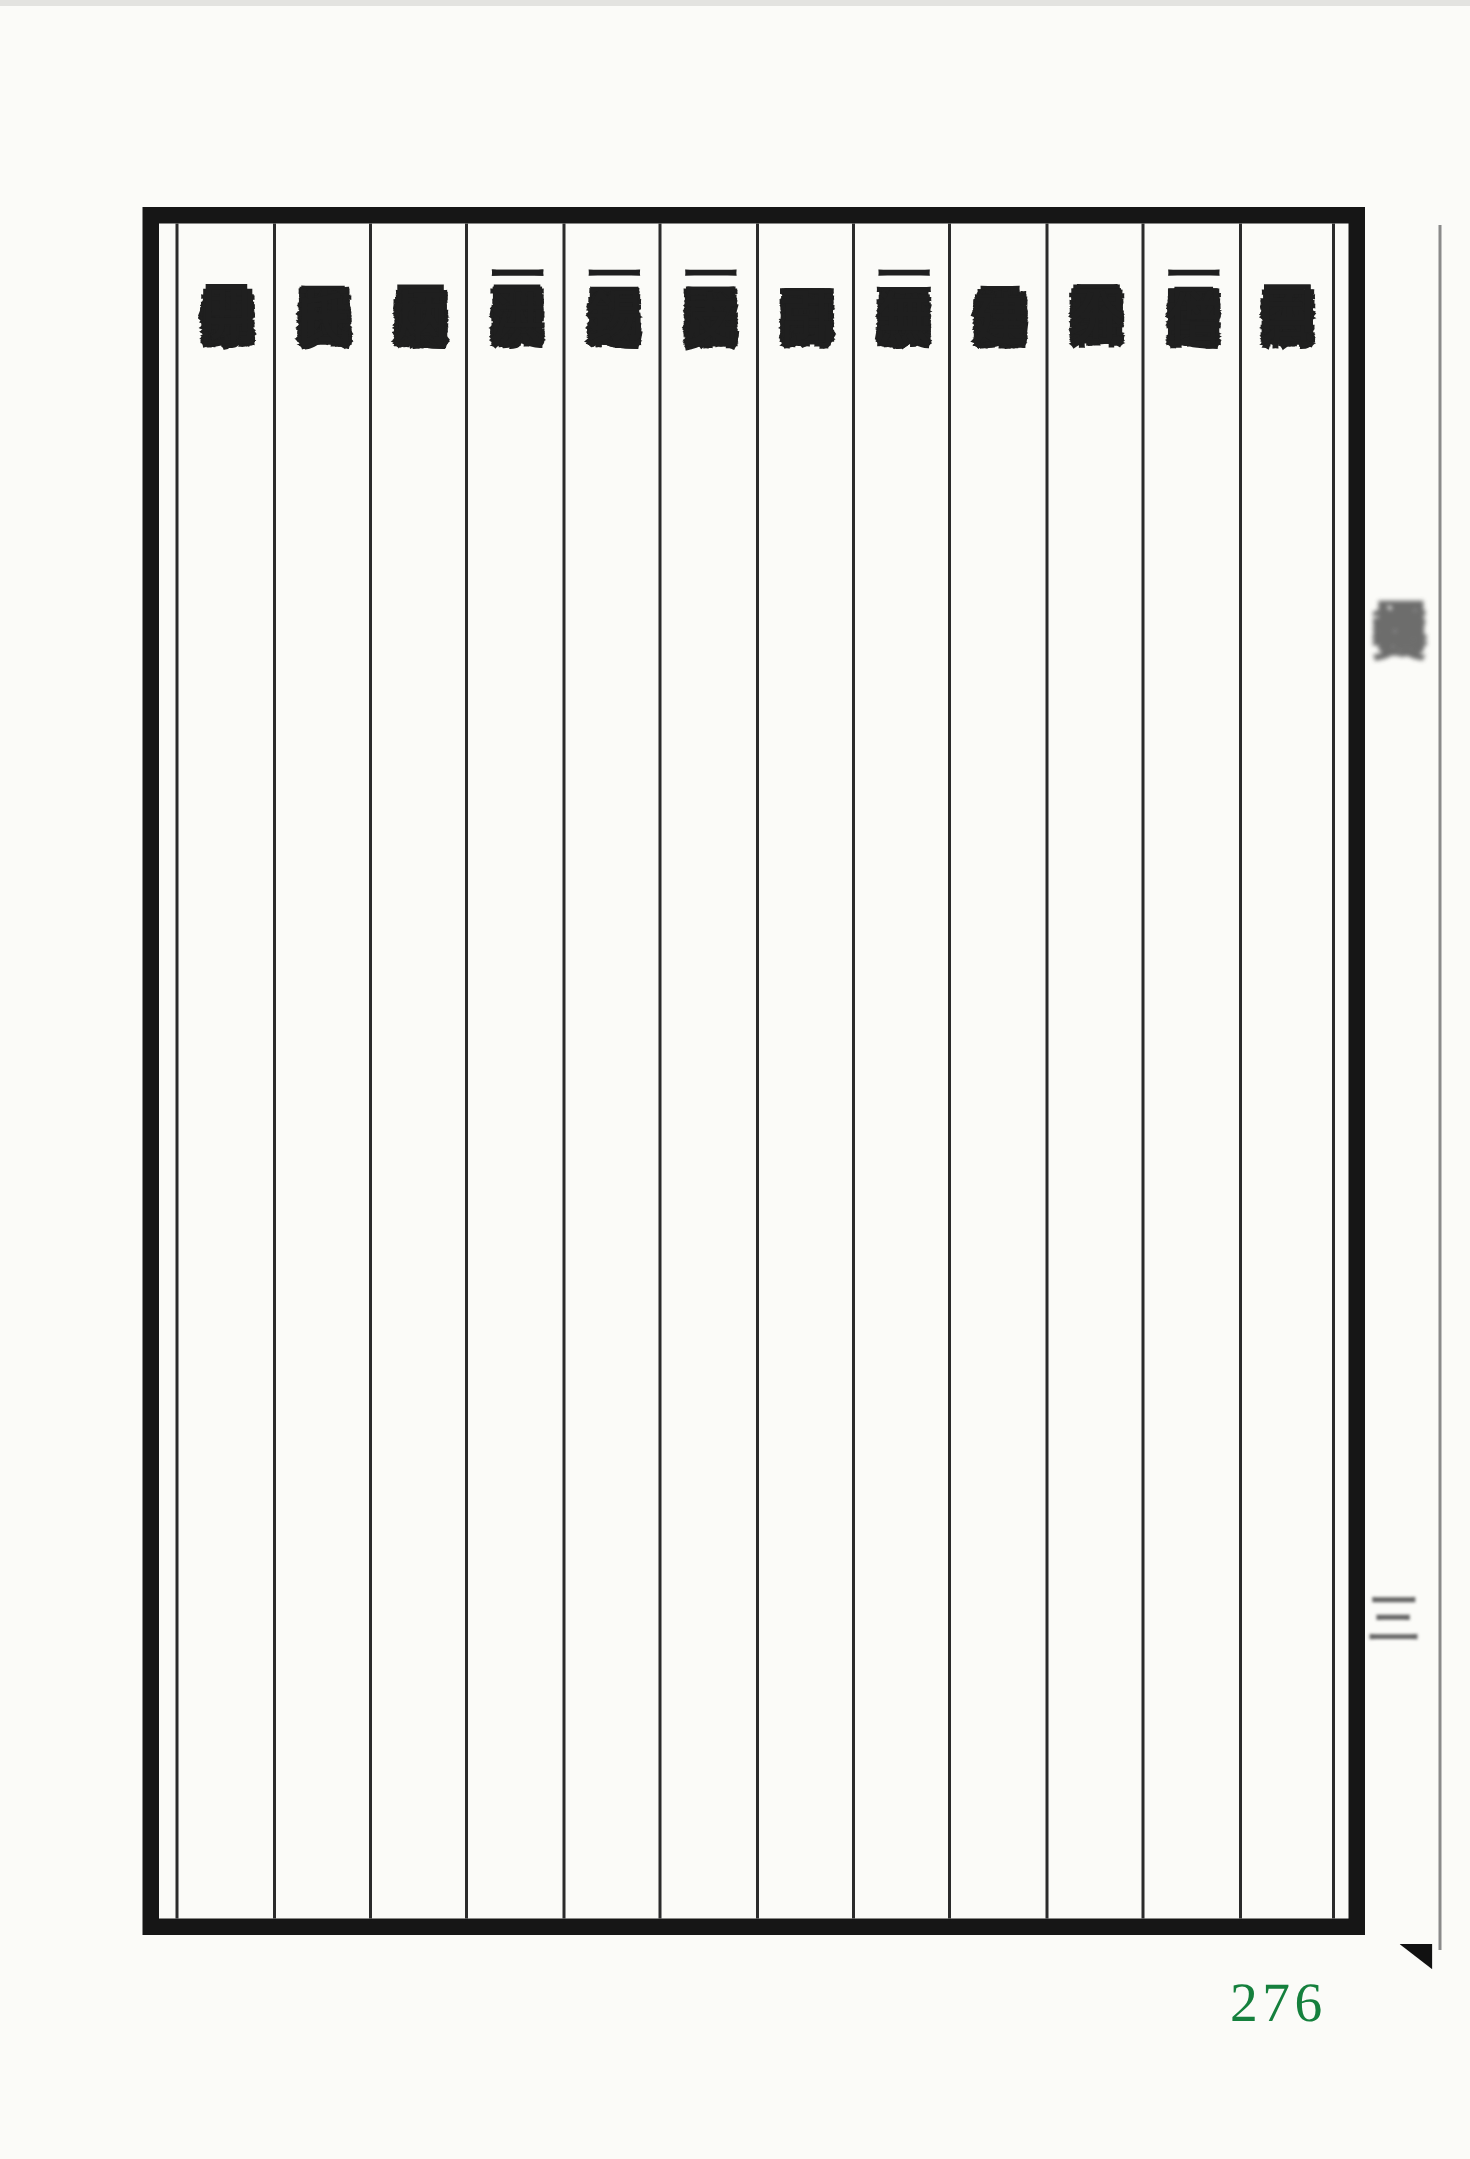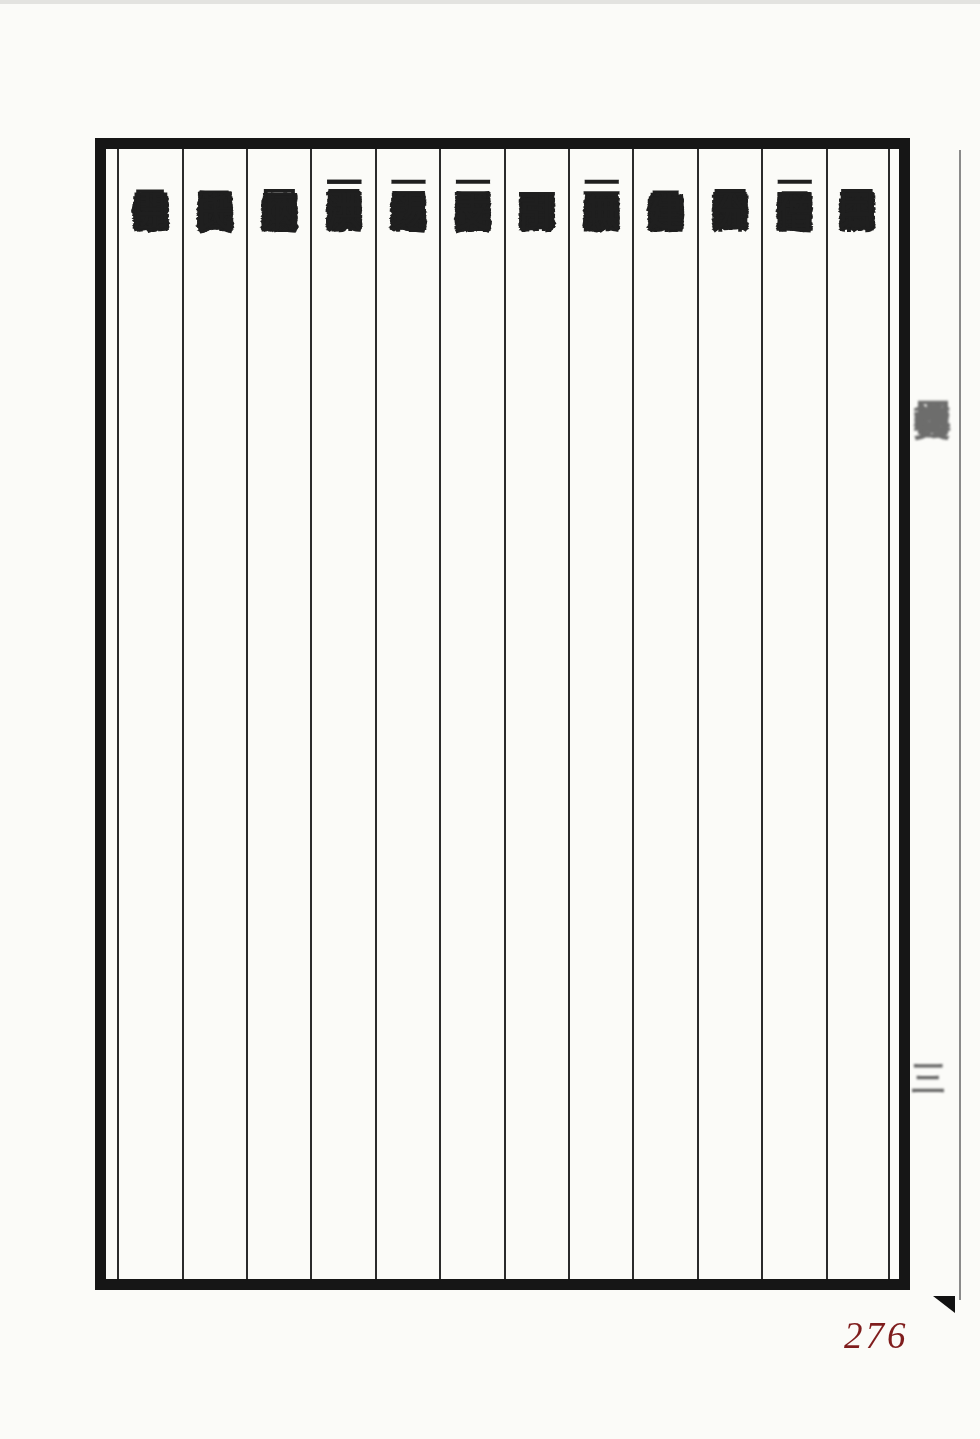--- a/index.html
+++ b/index.html
@@ -74,26 +74,25 @@
     position:absolute;left:56px;top:0;width:2px;height:1150px;
     background:#8a8a8a;
     filter:blur(.5px);
   }
   .corner-artifact{
     position:absolute;left:933px;top:1296px;width:22px;height:17px;
     background:#111;
     clip-path:polygon(0 0,100% 0,100% 100%);
   }
   .page-number{
-    position:absolute;left:844px;top:1314px;
+    position:absolute;left:820px;top:1314px;
     font-size:37px;
     letter-spacing:3px;
-    color:#7f1d1d;
+    color:#15803d;
     font-family:"Liberation Serif","DejaVu Serif",serif;
-    font-style:italic;
   }
 </style>
 </head>
 <body>
 
 <div class="scan-edge-top"></div>
 
 <div class="book-frame">
   <div class="text-column">印於洞山浪价初至洞山洞山問近離何處曰湖南又問途中還見異人否曰</div>
   <div class="text-column">若是異人不涉途中价深器之後領旨寓蜀始立一大事關甘露門開堂日僧</div>

